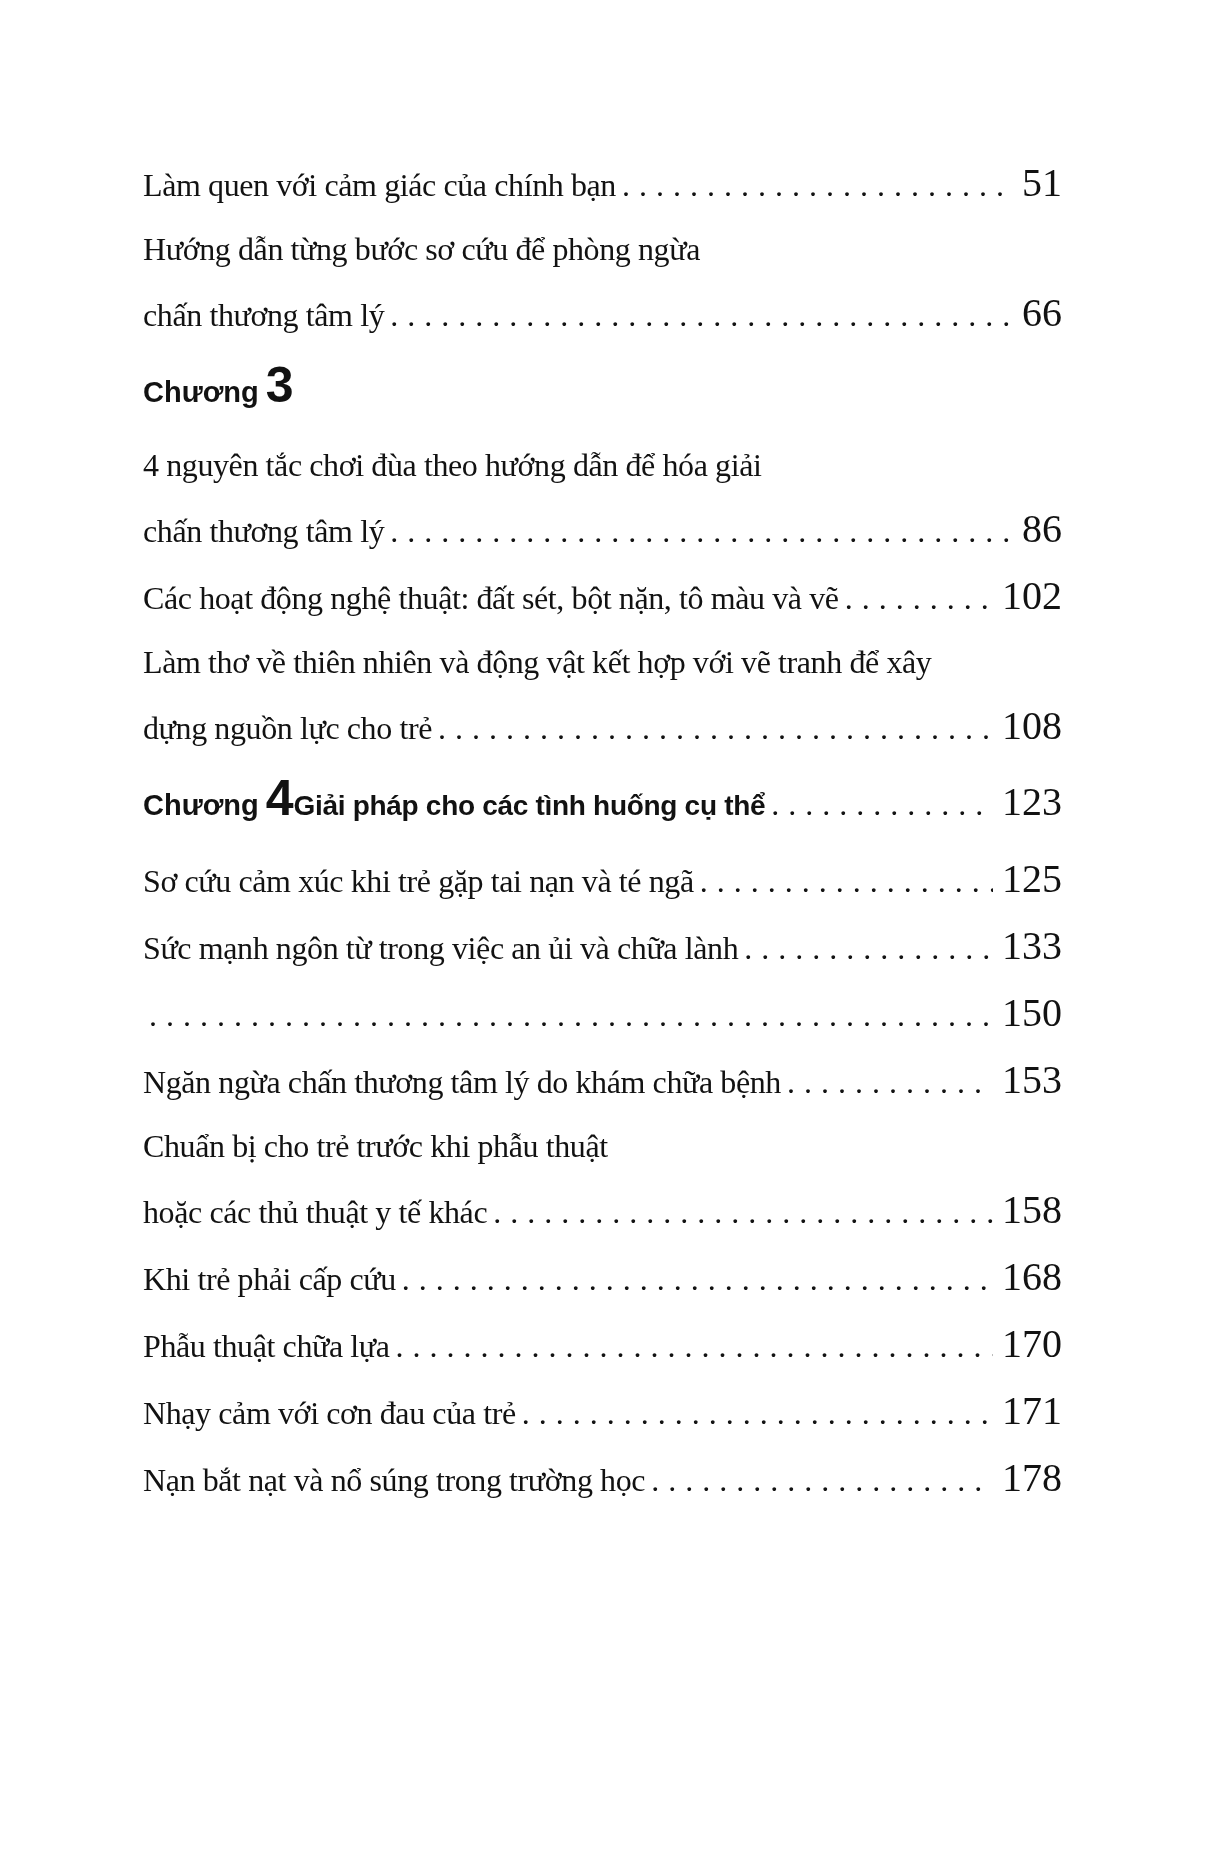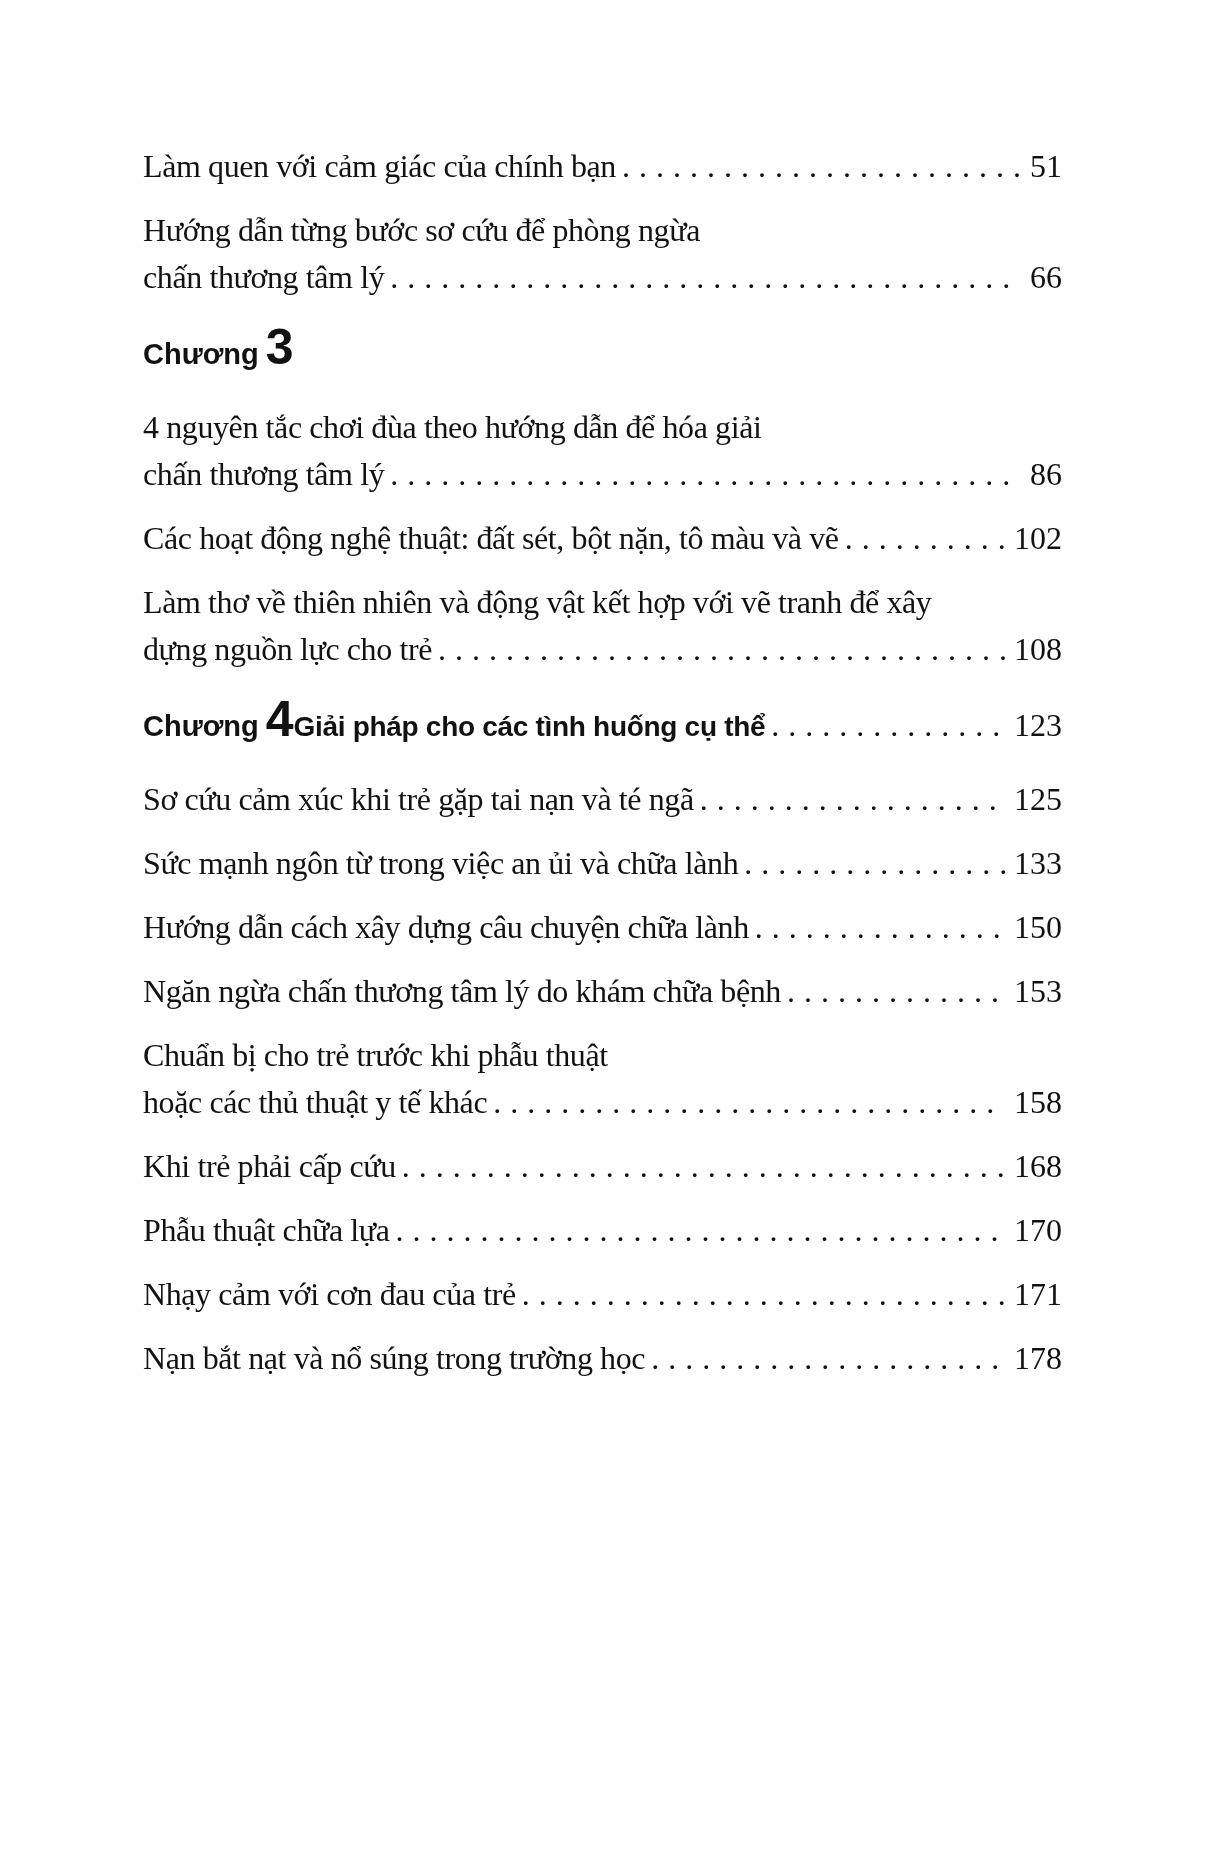--- a/index.html
+++ b/index.html
@@ -20,20 +20,21 @@
     left: 143px; top: 143px;
     width: 919px;
   }
   .entry { margin-bottom: 17px; }
 
   .line {
     font-size: 32px;
     line-height: 47px;
     letter-spacing: -0.4px;
     white-space: nowrap;
+    margin-top: 16px;
   }
   .line.final { display: flex; align-items: baseline; }
   .txt { flex: 0 0 auto; }
 
   .dots {
     flex: 1 1 auto;
     min-width: 0;
     overflow: hidden;
     white-space: nowrap;
     margin-left: 6px;
@@ -43,21 +44,21 @@
     content: "..........................................................................";
     font-family: "Liberation Serif", "DejaVu Serif", serif;
     font-weight: 400;
     font-size: 32px;
     letter-spacing: 9px;
   }
   .pg {
     flex: 0 0 auto;
     font-family: "Liberation Serif", "DejaVu Serif", serif;
     font-weight: 400;
-    font-size: 32px;
+    font-size: 40px;
     letter-spacing: 0;
   }
 
   
   .chapter {
     display: flex;
     align-items: baseline;
     margin-top: 21px;
     margin-bottom: 20px;
   }
@@ -146,21 +147,20 @@
       </div>
       <div class="entry">
         <div class="line final">
           <span class="txt">Sức mạnh ngôn từ trong việc an ủi và chữa lành</span>
           <span class="dots"></span>
           <span class="pg">133</span>
         </div>
       </div>
       <div class="entry">
         <div class="line final">
-          <span class="txt">Hướng dẫn cách xây dựng câu chuyện chữa lành</span>
           <span class="dots"></span>
           <span class="pg">150</span>
         </div>
       </div>
       <div class="entry">
         <div class="line final">
           <span class="txt">Ngăn ngừa chấn thương tâm lý do khám chữa bệnh</span>
           <span class="dots"></span>
           <span class="pg">153</span>
         </div>

